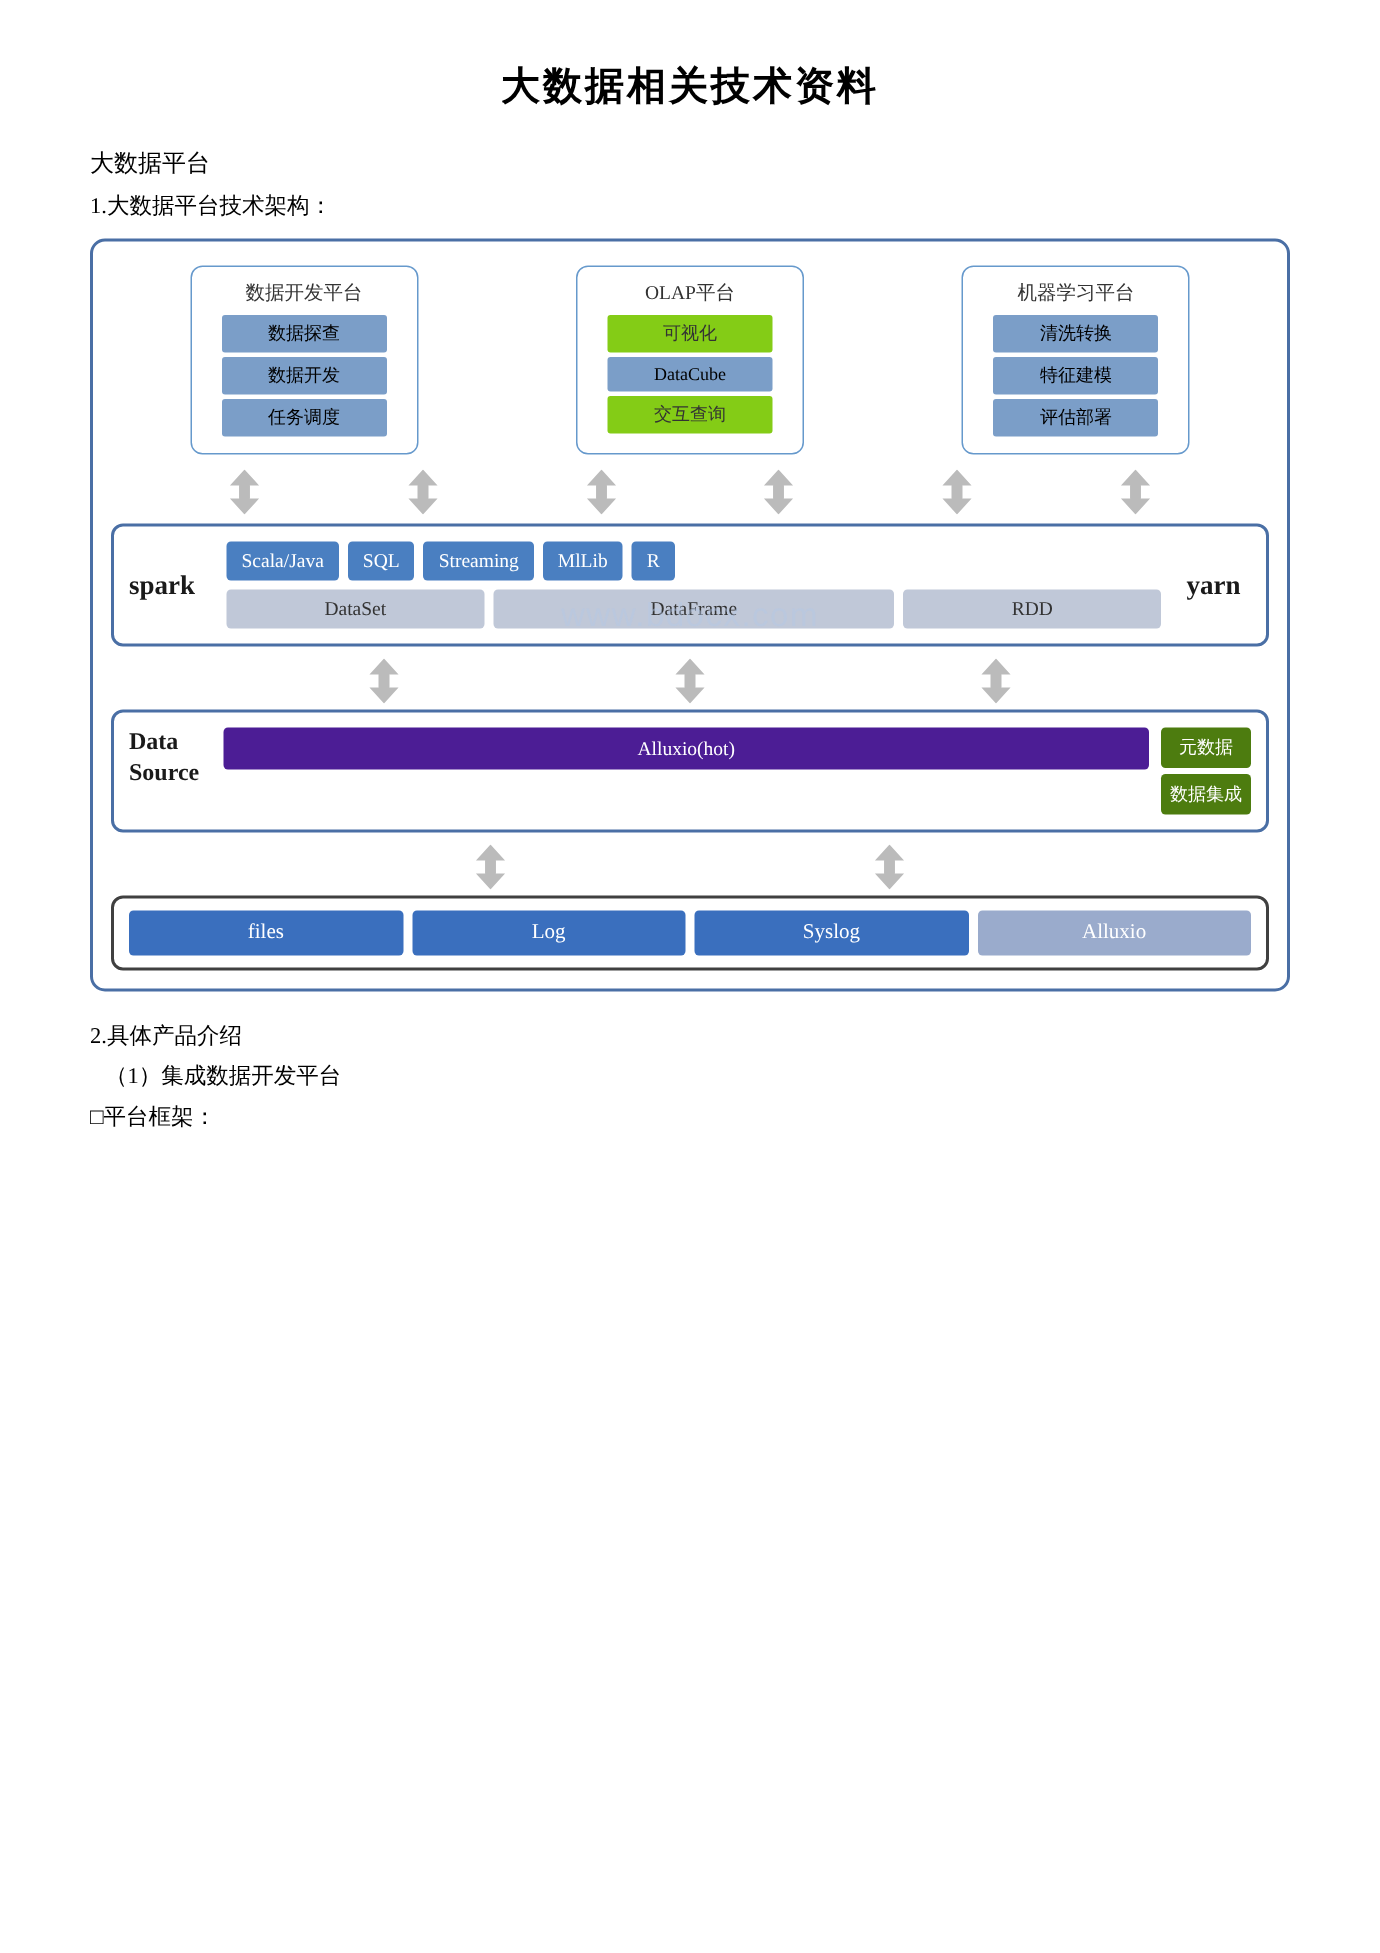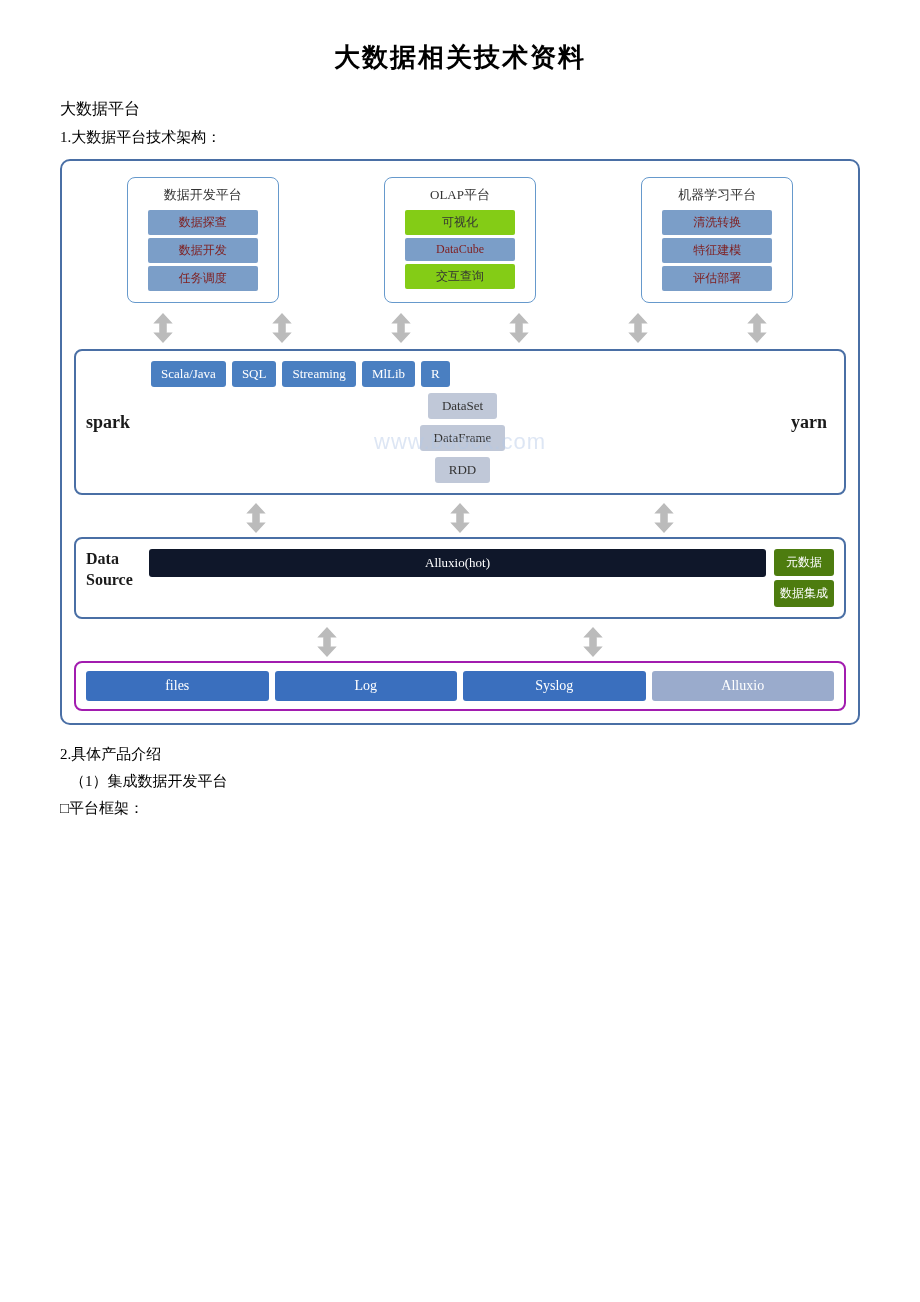--- a/index.html
+++ b/index.html
@@ -57,21 +57,21 @@
 
     .platform-title {
       font-size: 13px;
       text-align: center;
       margin-bottom: 6px;
       color: #333;
     }
 
     .platform-item {
       background: #7b9ec8;
-      color: #7f1d1d;
+      color: #000000;
       font-size: 12px;
       text-align: center;
       padding: 4px 6px;
       margin-bottom: 3px;
       border-radius: 2px;
     }
 
     .platform-item.light {
       background: #84cc16;
       color: #333;
@@ -124,22 +124,20 @@
       background: #4a7fc1;
       color: #fff;
       font-size: 13px;
       padding: 5px 10px;
       border-radius: 3px;
     }
 
     .spark-bottom-row {
       display: flex;
       gap: 6px;
-      align-items: center;
-      flex-direction: column;
     }
 
     .spark-gray-badge {
       background: #c0c8d8;
       color: #333;
       font-size: 13px;
       padding: 5px 14px;
       border-radius: 3px;
     }
 
@@ -189,21 +187,21 @@
     }
 
     .alluxio-row {
       display: flex;
       gap: 6px;
       margin-bottom: 6px;
       align-items: stretch;
     }
 
     .alluxio-badge {
-      background: #0f172a;
+      background: #4c1d95;
       color: #fff;
       font-size: 13px;
       padding: 6px 10px;
       border-radius: 3px;
       flex: 1;
       text-align: center;
     }
 
     .datasource-bottom-row {
       display: flex;
@@ -239,21 +237,21 @@
     .arrow-bottom-row {
       display: flex;
       justify-content: space-around;
       align-items: center;
       margin: 4px 0;
       padding: 0 120px;
     }
 
     
     .files-section {
-      border: 2px solid #a21caf;
+      border: 2px solid #404040;
       border-radius: 8px;
       padding: 8px 10px;
       display: flex;
       gap: 6px;
       align-items: center;
     }
 
     .file-badge {
       background: #3a6fbe;
       color: #fff;

